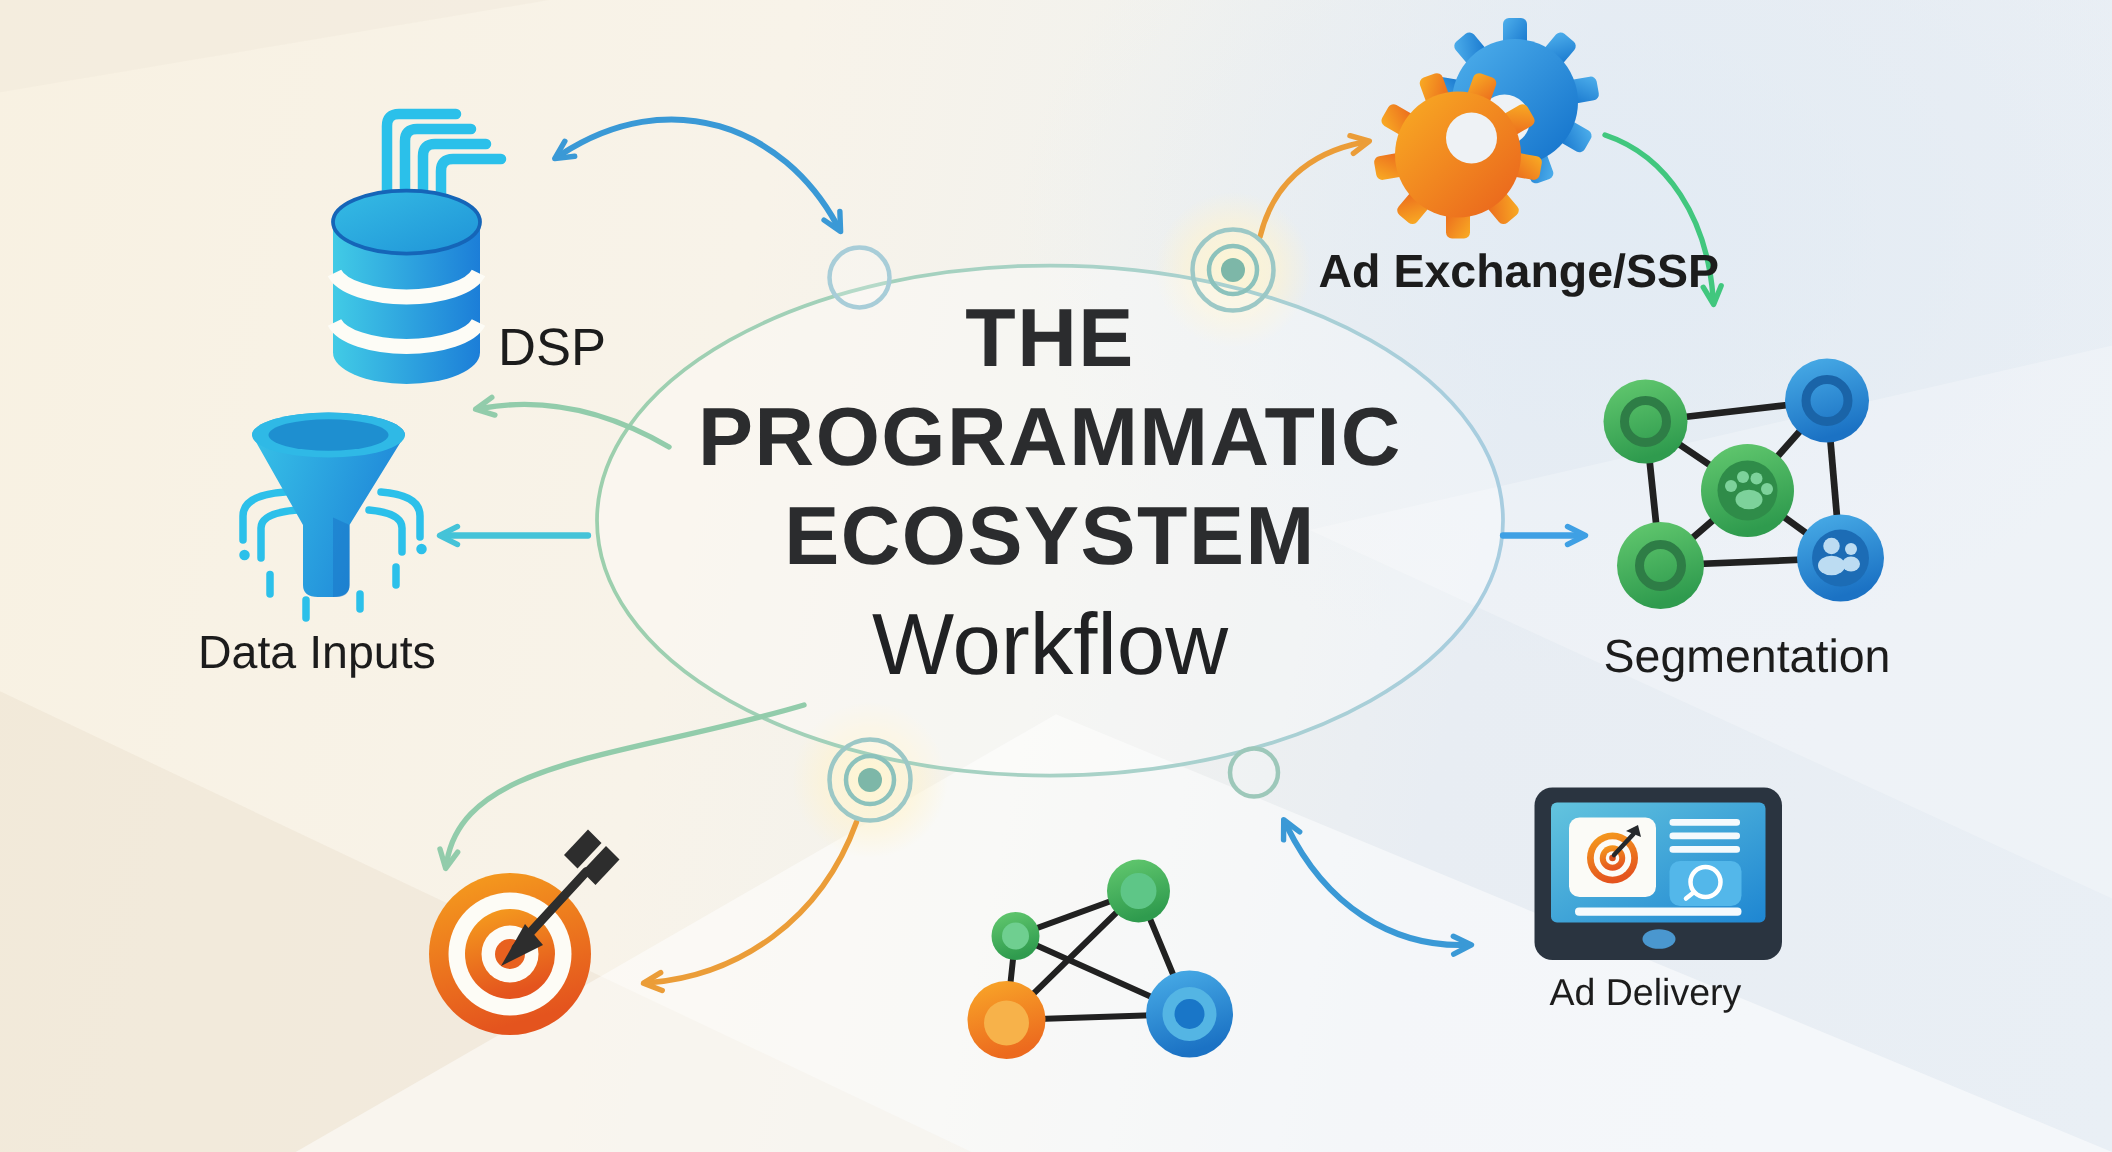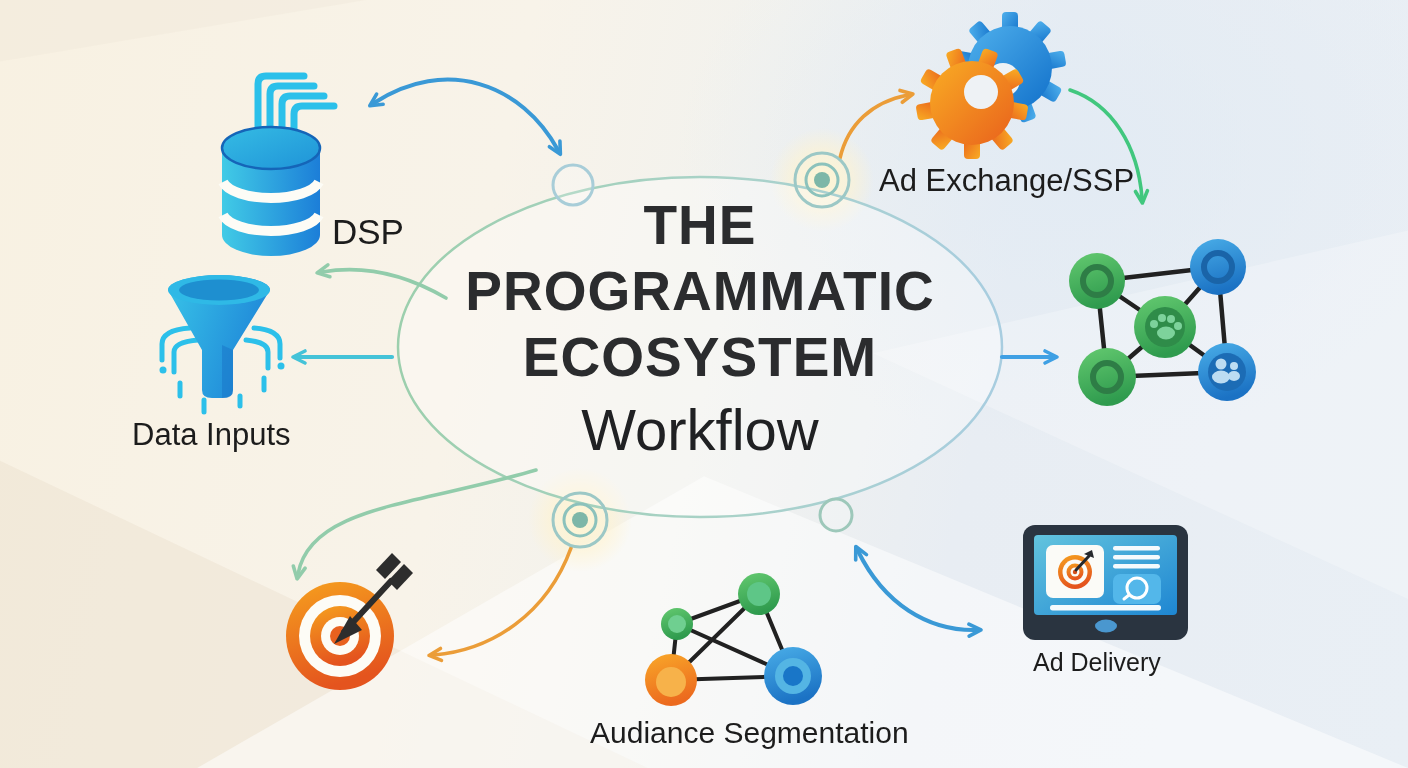--- a/index.html
+++ b/index.html
@@ -12,21 +12,21 @@
   }
   .facet{position:absolute;left:0;top:0;width:100%;height:100%;pointer-events:none;}
   .facet.f1{background:rgba(227,216,196,.30);clip-path:polygon(0 60%,46% 100%,0 100%);}
   .facet.f2{background:rgba(255,255,255,.50);clip-path:polygon(50% 62%,100% 100%,14% 100%);}
   .facet.f3{background:rgba(255,255,255,.25);clip-path:polygon(100% 30%,100% 78%,62% 46%);}
   .facet.f4{background:rgba(239,230,214,.35);clip-path:polygon(0 8%,26% 0,0 0);}
   svg.layer{position:absolute;left:0;top:0;}
   .label{position:absolute;color:#1c1c1c;white-space:nowrap;}
   .lbl-dsp{left:332px;top:212px;font-size:35px;font-weight:400;}
   .lbl-data{left:132px;top:417px;font-size:31px;}
-  .lbl-adx{left:879px;top:163px;font-size:31px;}
+  .lbl-adx{left:879px;top:163px;font-size:31px;font-weight:bold;}
   .lbl-seg{left:1069px;top:420px;font-size:31px;}
   .lbl-aud{left:590px;top:716px;font-size:30px;}
   .lbl-del{left:1033px;top:648px;font-size:25px;}
   .title-block{position:absolute;left:400px;top:192px;width:600px;text-align:center;color:#2b2c2e;}
   .title-line{font-size:55px;line-height:66px;font-weight:700;letter-spacing:1px;}
   .subtitle{font-size:58px;line-height:56px;font-weight:400;margin-top:12px;color:#202123;}
 </style>
 </head>
 <body>
 
@@ -303,15 +303,15 @@
   <div class="title-block">
     <div class="title-line">THE</div>
     <div class="title-line">PROGRAMMATIC</div>
     <div class="title-line">ECOSYSTEM</div>
     <div class="subtitle">Workflow</div>
   </div>
 
   <div class="label lbl-dsp">DSP</div>
   <div class="label lbl-data">Data Inputs</div>
   <div class="label lbl-adx">Ad Exchange/SSP</div>
-  <div class="label lbl-aud">Audiance Segmentation</div>
+  <div class="label lbl-seg">Segmentation</div>
   <div class="label lbl-del">Ad Delivery</div>
 </div>
 
 </body></html>

